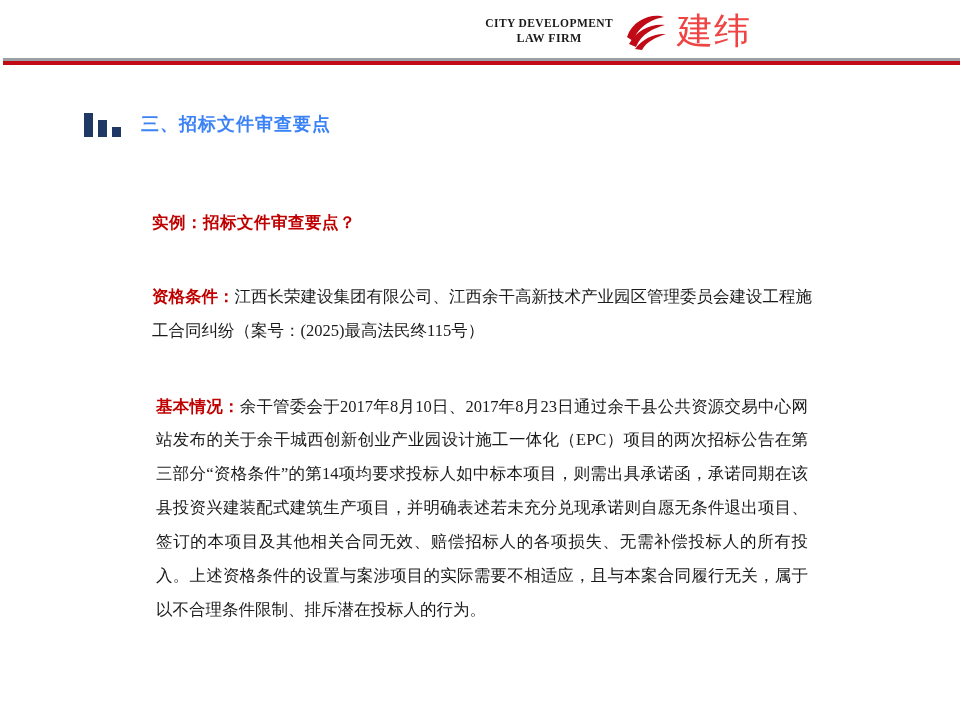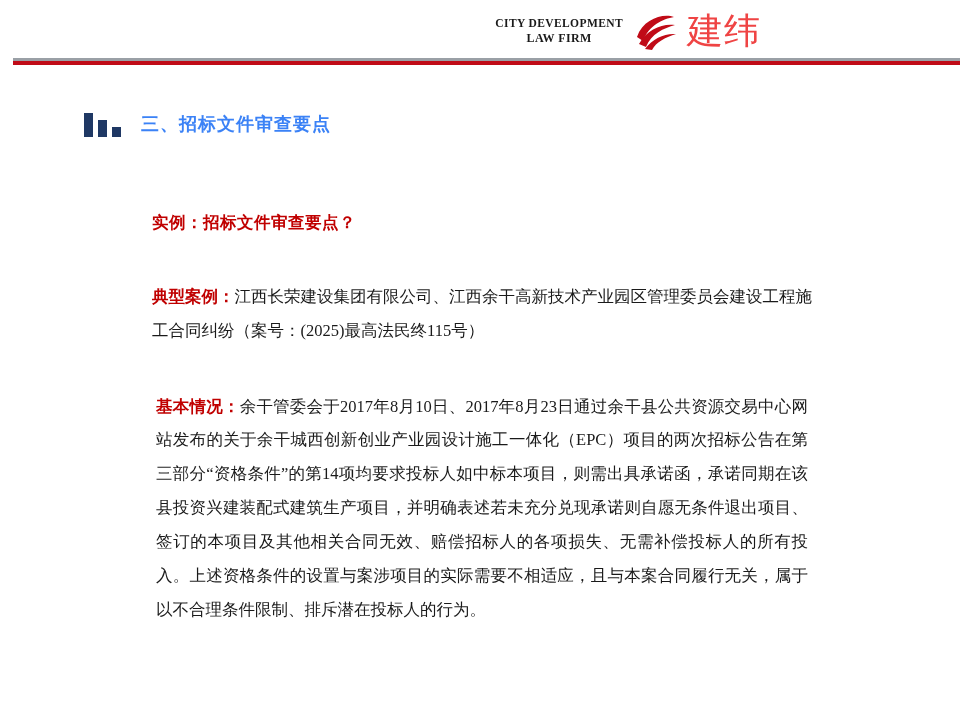--- a/index.html
+++ b/index.html
@@ -18,21 +18,21 @@
     position: absolute;
     left: 0; top: 0;
     width: 960px;
     height: 720px;
     background: #ffffff;
     overflow: hidden;
   }
   
   .header-band {
     position: absolute;
-    left: 13px; top: 0;
+    left: 3px; top: 0;
     width: 776px;
     height: 64px;
     background: #ffffff;
   }
   .header-rule-grey {
     position: absolute;
     left: 0;
     top: 58px;
     width: 960px;
     height: 3px;
@@ -174,19 +174,19 @@
       <div class="b2"></div>
       <div class="b3"></div>
     </div>
     <div class="slide-title">三、招标文件审查要点</div>
   </div>
 
   <div class="body-area">
 
     <p class="q-heading">实例：招标文件审查要点？</p>
 
-    <p class="para case-para"><span class="lead-red">典型案例：</span><span>江西长荣建设集团有限公司、江西余干高新技术产业园区管理委员会建设工程施工合同纠纷（案号：(2025)最高法民终115号）</span></p>
+    <p class="para case-para"><span class="lead-red">资格条件：</span><span>江西长荣建设集团有限公司、江西余干高新技术产业园区管理委员会建设工程施工合同纠纷（案号：(2025)最高法民终115号）</span></p>
 
     <p class="para facts-para"><span class="lead-red">基本情况：</span><span>余干管委会于2017年8月10日、2017年8月23日通过余干县公共资源交易中心网站发布的关于余干城西创新创业产业园设计施工一体化（EPC）项目的两次招标公告在第三部分“资格条件”的第14项均要求投标人如中标本项目，则需出具承诺函，承诺同期在该县投资兴建装配式建筑生产项目，并明确表述若未充分兑现承诺则自愿无条件退出项目、签订的本项目及其他相关合同无效、赔偿招标人的各项损失、无需补偿投标人的所有投入。上述资格条件的设置与案涉项目的实际需要不相适应，且与本案合同履行无关，属于以不合理条件限制、排斥潜在投标人的行为。</span></p>
 
   </div>
 
 </div>
 
 </body></html>

